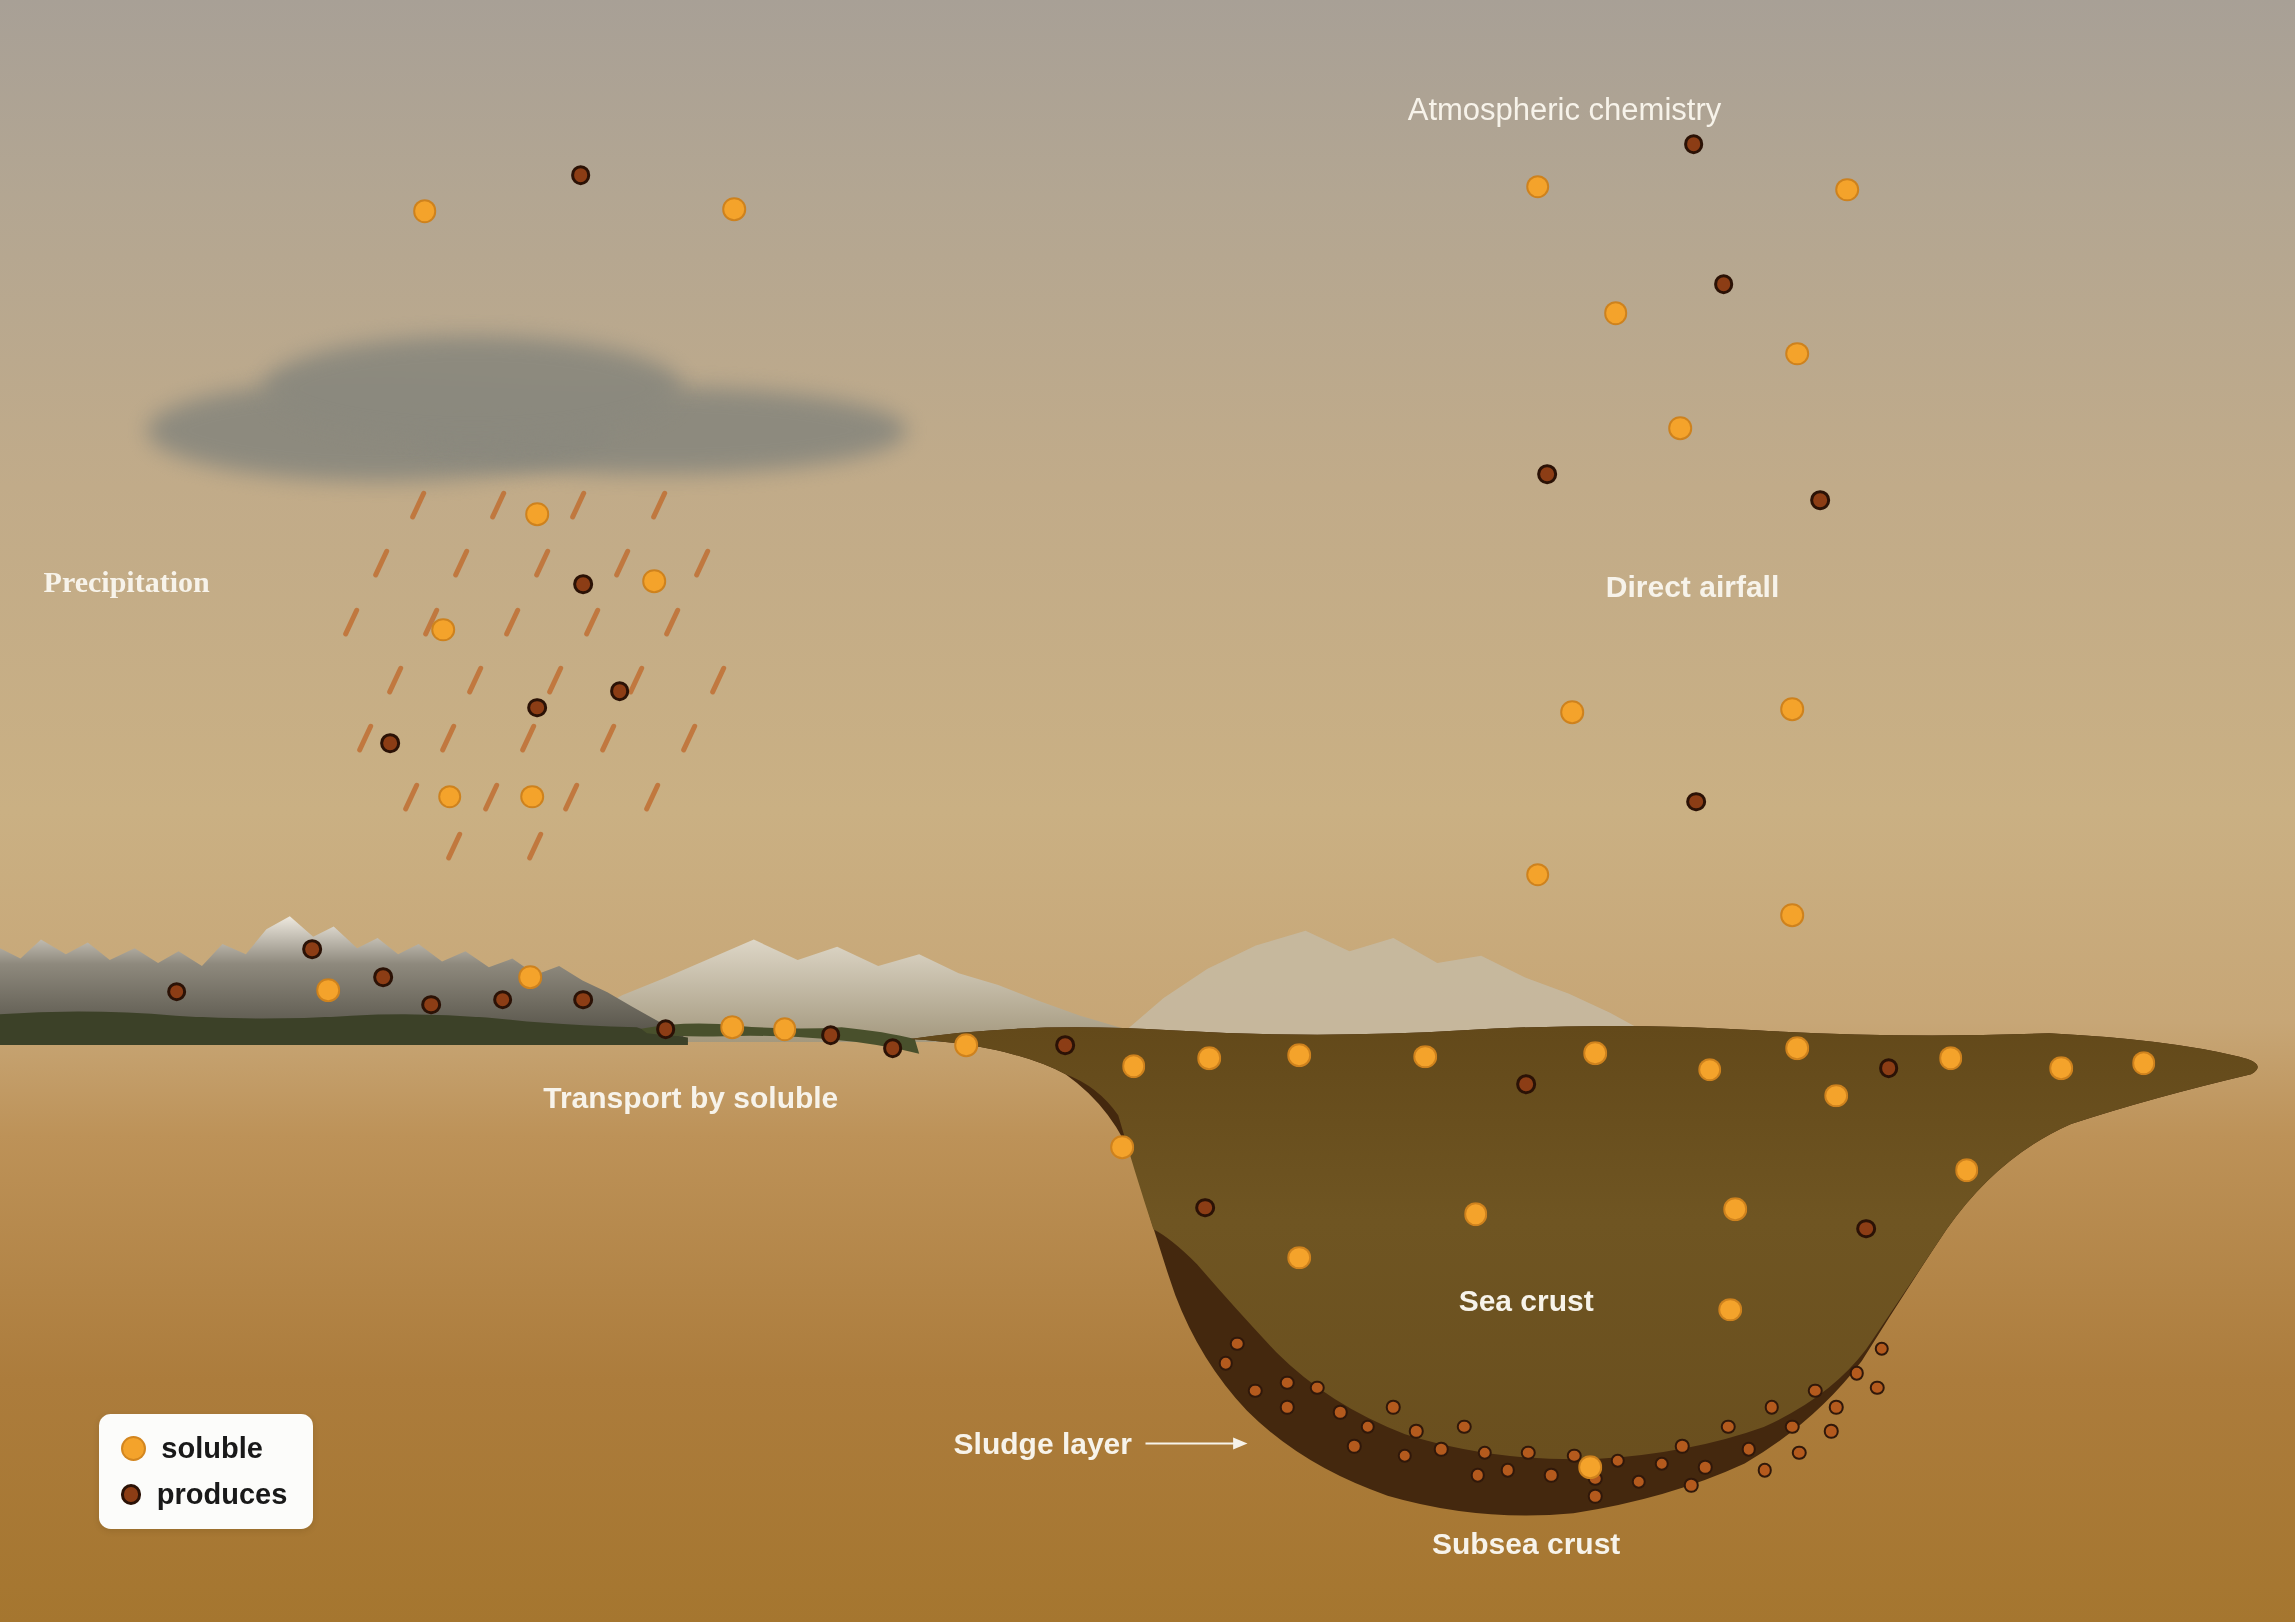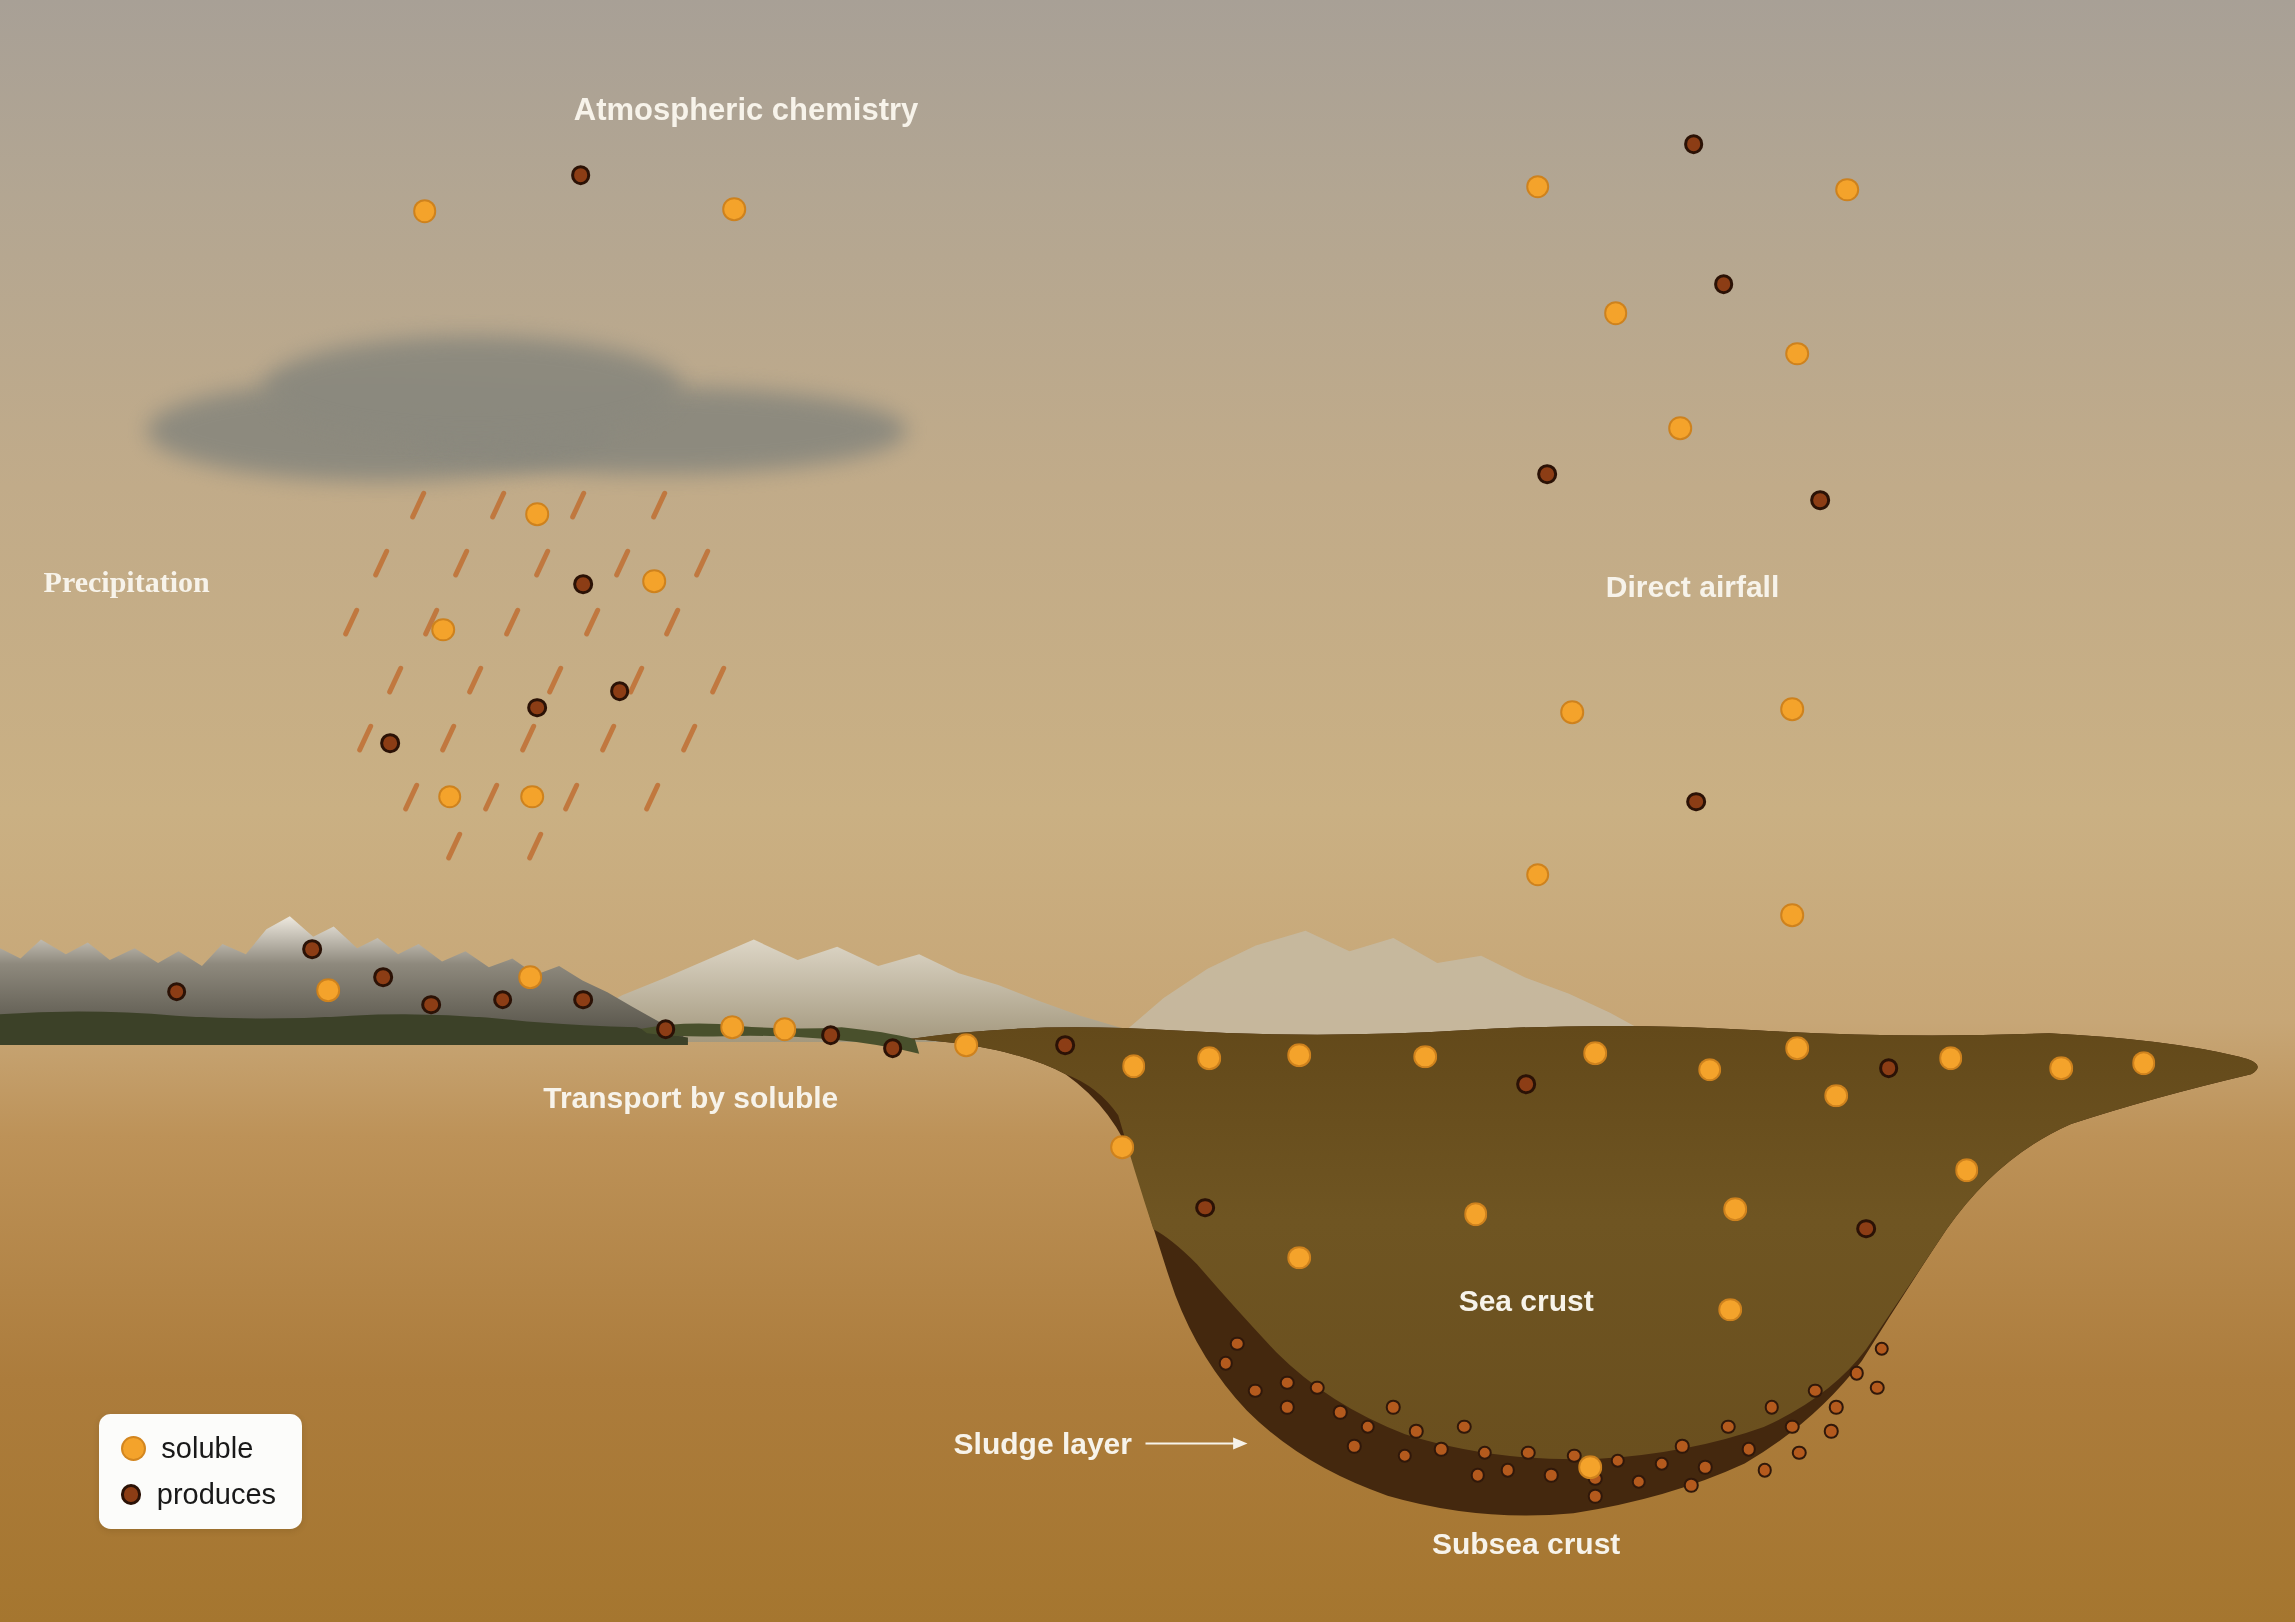--- a/index.html
+++ b/index.html
@@ -33,31 +33,31 @@
   .dot-insoluble{position:absolute;width:13.7px;height:13.7px;border-radius:50%;
     background:var(--insoluble,#8c3d15);border:3.9px solid var(--insoluble_ring,#2b1206);
     transform:translate(-50%,-50%);}
   .sludge-dot{position:absolute;width:10.5px;height:10.5px;border-radius:50%;
     background:var(--sludge_dot,#b45a1d);border:2.6px solid #30180a;
     transform:translate(-50%,-50%);}
 
   .label{position:absolute;color:var(--label_text,#f7f3ea);font-weight:bold;
     font-size:30px;white-space:nowrap;}
   .label.center{text-align:center;white-space:normal;}
-  .title{position:absolute;left:25%;width:50%;top:5.4%;text-align:left;
-    color:var(--label_text,#f7f3ea);font-weight:bold;font-size:31px;line-height:1.45;}
+  .title{position:absolute;left:25%;width:50%;top:5.4%;text-align:right;
+    color:var(--label_text,#f7f3ea);font-weight:normal;font-size:31px;line-height:1.45;}
 
   .sludge-row{position:absolute;left:40.2%;top:87.9%;display:flex;align-items:center;gap:11.8px;}
   .sludge-row .label-inline{color:var(--label_text,#f7f3ea);font-weight:bold;font-size:30px;white-space:nowrap;margin-left:31px;}
 
   .legend{position:absolute;left:4.3%;top:87.1%;background:#fcfcfa;border-radius:11.8px;
     padding:18.3px 26px 18.3px 22px;display:flex;flex-direction:column;gap:13px;
     box-shadow:0 2px 6.5px rgba(60,40,10,.15);}
   .legend-row{display:flex;align-items:center;gap:15.7px;}
-  .legend-row .txt{font-size:29px;color:#191919;font-weight:400;}
+  .legend-row .txt{font-size:29px;color:#191919;font-weight:700;}
   .legend-dot-soluble{width:21px;height:21px;border-radius:50%;
     background:var(--soluble,#f4a32b);border:2px solid rgba(150,80,10,.35);}
   .legend-dot-insoluble{width:14.4px;height:14.4px;border-radius:50%;
     background:var(--insoluble,#8c3d15);border:3.9px solid var(--insoluble_ring,#2b1206);}
 </style>
 </head>
 <body>
 
 <div class="canvas">
 

